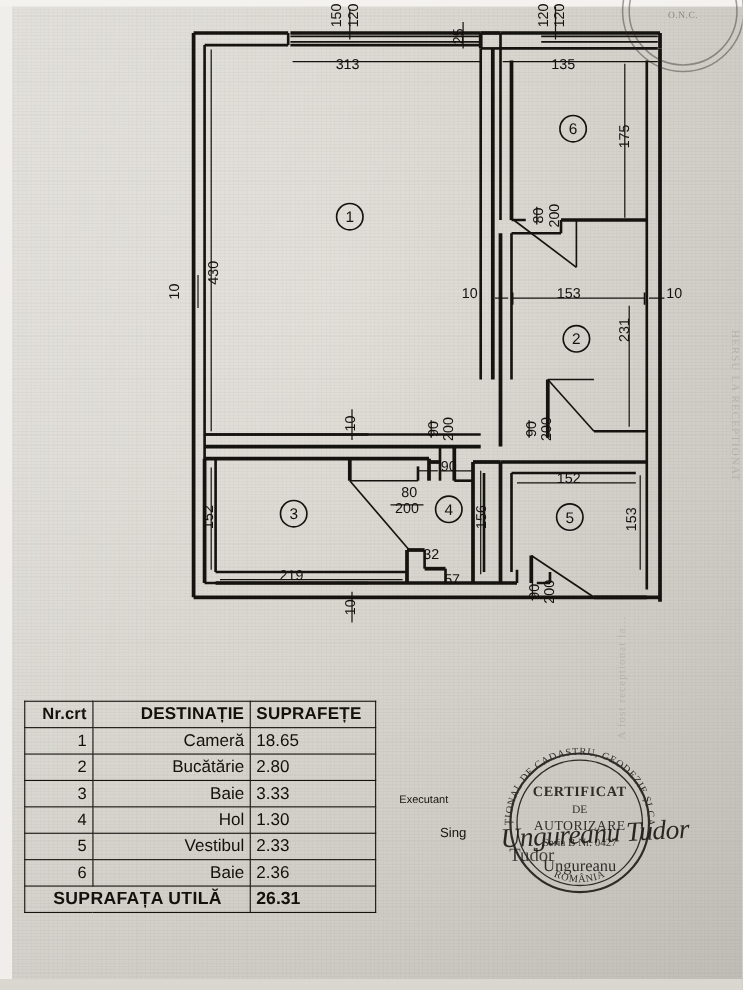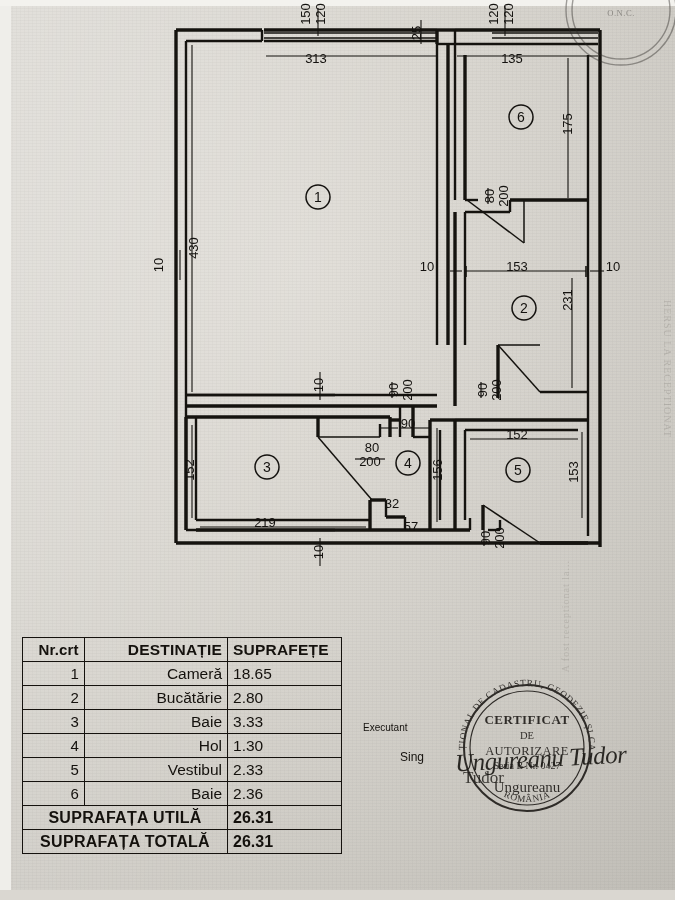--- a/index.html
+++ b/index.html
@@ -380,24 +380,20 @@
       </tr>
       <tr>
         <td class="c-nr">6</td>
         <td class="c-dest">Baie</td>
         <td class="c-sup">2.36</td>
       </tr>
       <tr class="totrow">
         <td class="totlabel" colspan="2">SUPRAFAȚA  UTILĂ</td>
         <td class="c-sup">26.31</td>
       </tr>
-      <tr class="totrow">
-        <td class="totlabel" colspan="2">SUPRAFAȚA TOTALĂ</td>
-        <td class="c-sup">26.31</td>
-      </tr>
     </tbody>
 </table>
 
 <div class="exec">Executant</div>
 <div class="sing">Sing</div>
 <div class="signature">Ungureanu Tudor</div>
 <div class="signature2">Tudor</div>
 
 <div id="stamp">
   <svg viewBox="0 0 160 160">

